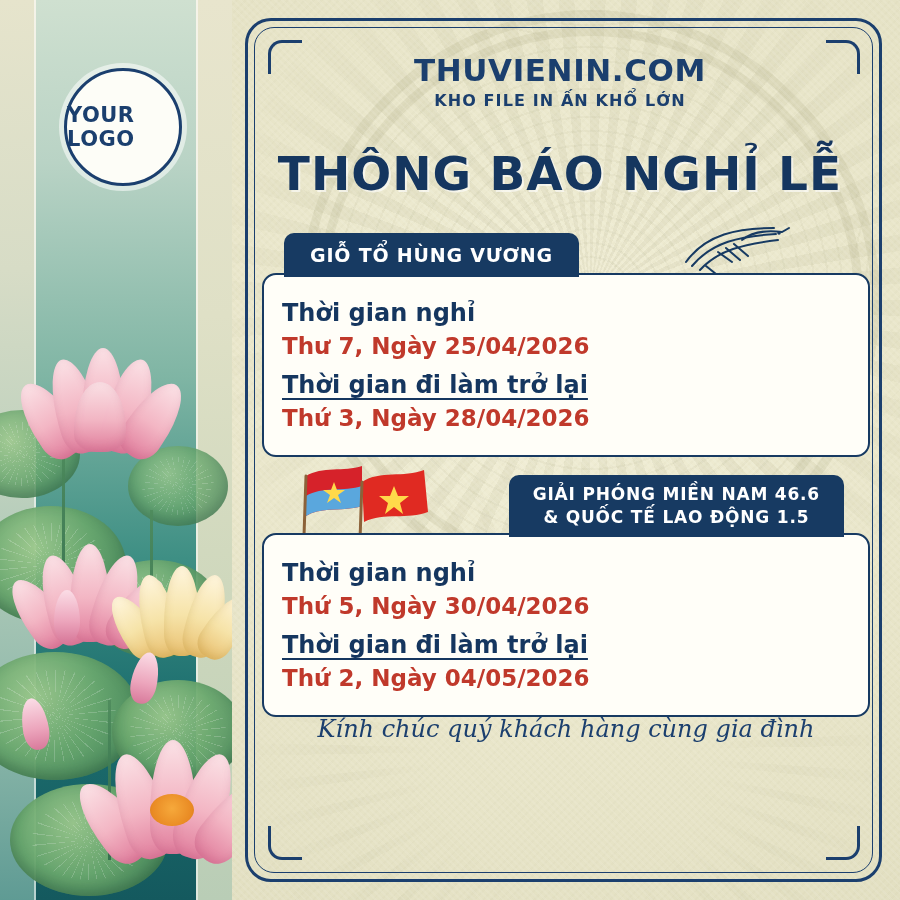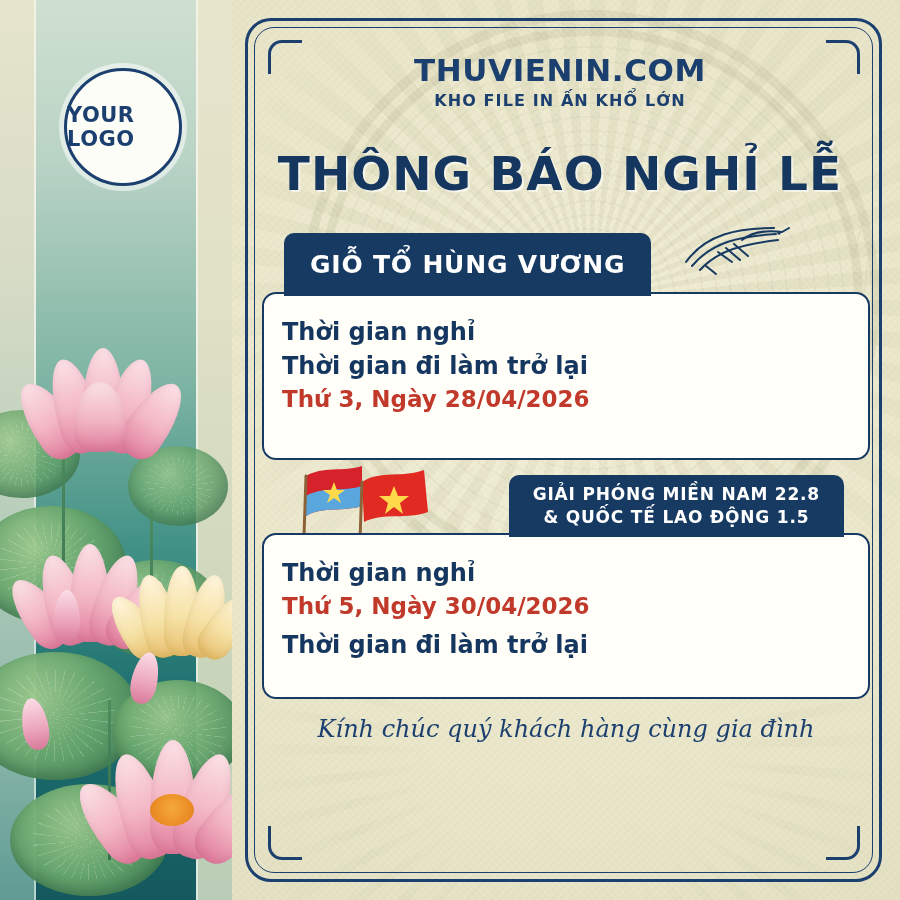--- a/index.html
+++ b/index.html
@@ -202,24 +202,24 @@
 
   
   .block { position: absolute; }
   .block-1 { left: 262px; top: 233px; width: 608px; }
   .block-2 { left: 262px; top: 475px; width: 608px; }
 
   .tab {
     background: #173a62;
     color: #ffffff;
     font-weight: 700;
-    font-size: 25px;
+    font-size: 19px;
     letter-spacing: .8px;
     text-align: center;
-    padding: 17px 26px;
+    padding: 11px 26px;
     border-radius: 10px 10px 0 0;
     display: inline-block;
     position: relative;
     z-index: 3;
   }
   .tab.tab-left { margin-left: 22px; }
   .tab.tab-right { float: right; margin-right: 26px; }
   .tab.two-line { font-size: 17px; line-height: 1.35; padding: 8px 24px; }
 
   .card {
@@ -233,21 +233,21 @@
   }
   .card-1 { min-height: 168px; }
   .card-2 { min-height: 166px; }
 
   .lbl {
     color: #15365f;
     font-weight: 700;
     font-size: 24px;
     margin: 2px 0 6px;
   }
-  .lbl.u { text-underline-offset: 5px; }
+  .lbl.u { text-decoration: underline; text-underline-offset: 5px; }
   .val {
     color: #c0392b;
     font-weight: 700;
     font-size: 23px;
     margin-bottom: 12px;
   }
   .val:last-child { margin-bottom: 0; }
 
   
   .stork {
@@ -380,20 +380,21 @@
         <path d="M24 44 L 34 52"></path>
       </g>
       <circle cx="97" cy="11" r="1.8" fill="#173a62"></circle>
     </svg>
   </div>
 
   <div class="block block-1">
     <div class="tab tab-left">GIỖ TỔ HÙNG VƯƠNG</div>
     <div class="card card-1">
       <div class="lbl">Thời gian nghỉ</div>
+      <div class="val">Thư 7, Ngày 25/04/2026</div>
       <div class="lbl u">Thời gian đi làm trở lại</div>
       <div class="val">Thứ 3, Ngày 28/04/2026</div>
     </div>
   </div>
 
   <div class="flags">
     <svg viewBox="0 0 136 78" width="136" height="78" xmlns="http://www.w3.org/2000/svg">
 
       <path d="M6 14 C 22 4, 44 10, 62 4 L 62 44 C 44 50, 22 44, 6 54 Z" fill="#d6222a"></path>
       <path d="M6 34 C 22 24, 44 30, 62 24 L 62 44 C 44 50, 22 44, 6 54 Z" fill="#5aa7dd"></path>
@@ -403,28 +404,29 @@
       <polygon points="94,24 98,34 109,34 100,41 103,52 94,45 85,52 88,41 79,34 90,34" fill="#ffd94a"></polygon>
 
       <path d="M6 14 L 4 74" stroke="#8c6239" stroke-width="3" fill="none" stroke-linecap="round"></path>
       <path d="M62 20 L 60 78" stroke="#8c6239" stroke-width="3" fill="none" stroke-linecap="round"></path>
     </svg>
   </div>
 
   <div class="block block-2">
     <div style="overflow:hidden">
       <div class="tab tab-right two-line">
-        <div>GIẢI PHÓNG MIỀN NAM 22.8</div>
+        <div>GIẢI PHÓNG MIỀN NAM 46.6</div>
         <div>&amp; QUỐC TẾ LAO ĐỘNG 1.5</div>
       </div>
     </div>
     <div class="card card-2">
       <div class="lbl">Thời gian nghỉ</div>
       <div class="val">Thứ 5, Ngày 30/04/2026</div>
       <div class="lbl u">Thời gian đi làm trở lại</div>
+      <div class="val">Thứ 2, Ngày 04/05/2026</div>
     </div>
   </div>
 
   <div class="wish">
     <div>Kính chúc quý khách hàng cùng gia đình</div>
   </div>
 
 </div>
 
 </body></html>

